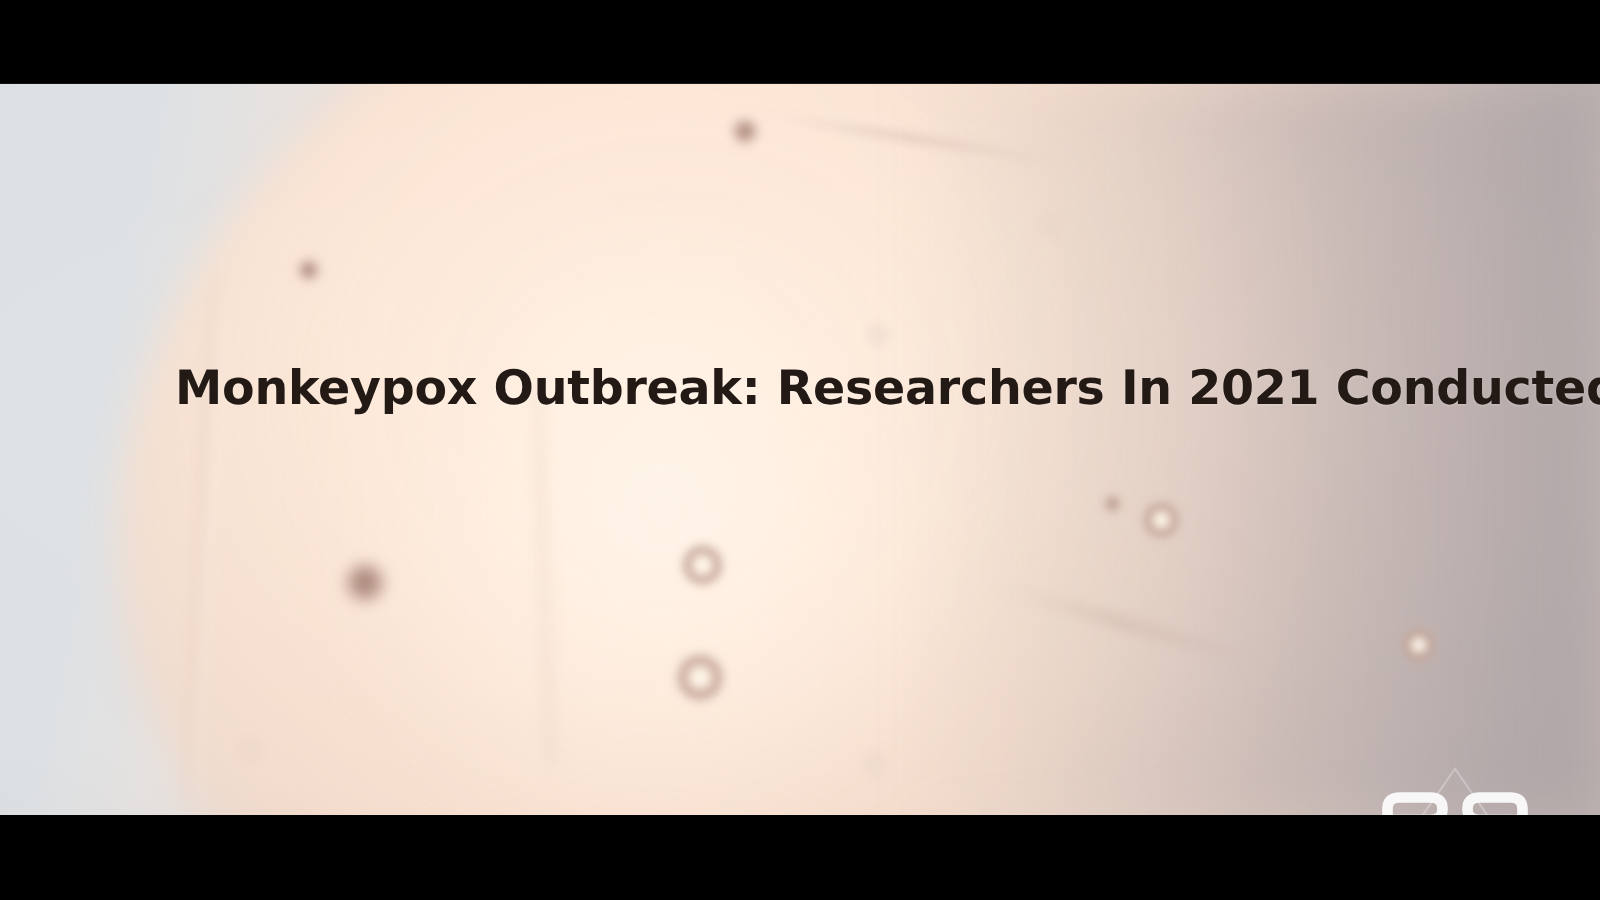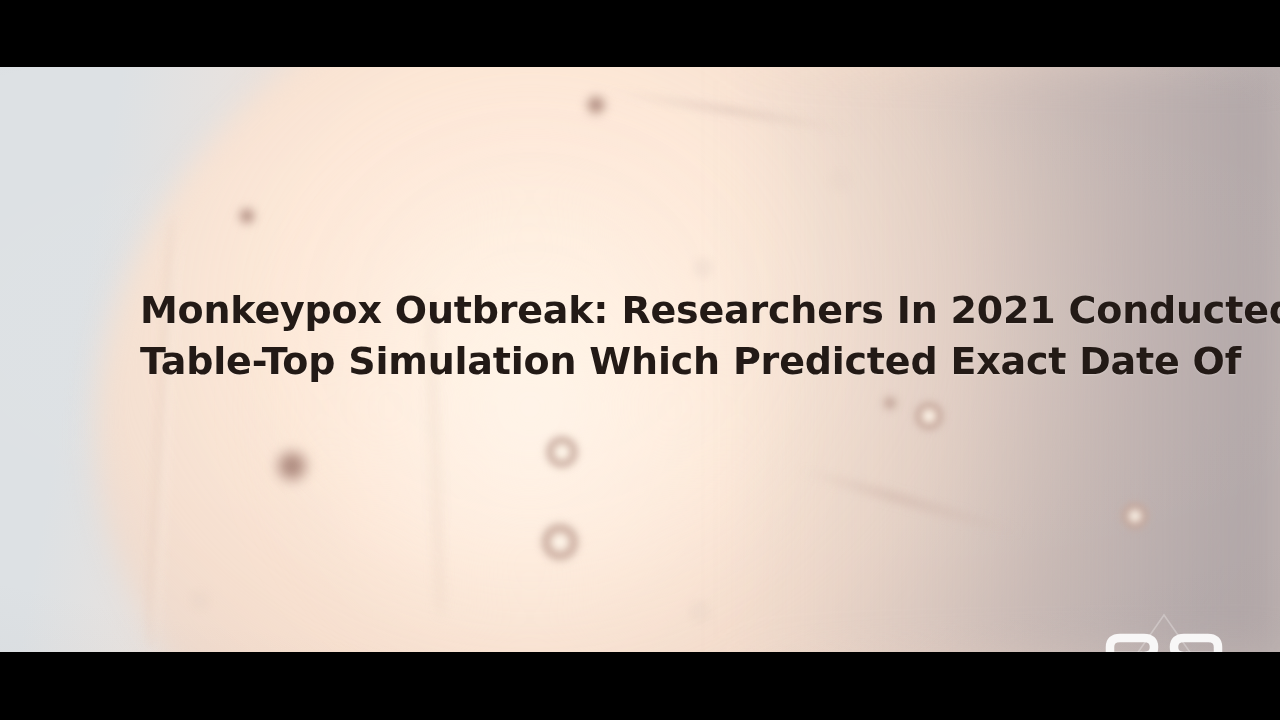--- a/index.html
+++ b/index.html
@@ -277,21 +277,20 @@
         <div class="lesion ring" style="left: 1135px; top: 449px; width: 34px; height: 34px;"></div>
         <div class="lesion faint" style="left: 200px; top: 533px; width: 18px; height: 18px;"></div>
         <div class="lesion faint" style="left: 700px; top: 545px; width: 20px; height: 20px;"></div>
         <div class="lesion faint" style="left: 840px; top: 113px; width: 18px; height: 18px;"></div>
       </div>
 
     <div id="photo-soften"></div>
 
     <div id="headline" style="color: rgb(35, 26, 22);">
       <span class="hl-line">Monkeypox Outbreak: Researchers In 2021 Conducted</span>
-      <span class="hl-line">Table-Top Simulation Which Predicted Exact Date Of</span>
     </div>
 
     <div id="watermark" style="opacity: 0.93;">
       <svg viewBox="0 0 160 84" xmlns="http://www.w3.org/2000/svg">
 
         <path d="M80 8 L126 74 L34 74 Z" fill="none" stroke="#ffffff" stroke-opacity="0.30" stroke-width="1.6"></path>
         <g fill="none" stroke="#ffffff" stroke-width="8.5" stroke-linecap="round" stroke-linejoin="round" stroke-opacity="0.97">
 
           <path d="M26 73 L26 40 Q26 31 36 31 L60 31 Q70 31 70 40 Q70 49 60 49 L36 49 L26 49"></path>
           <path d="M57 49 L72 73"></path>

